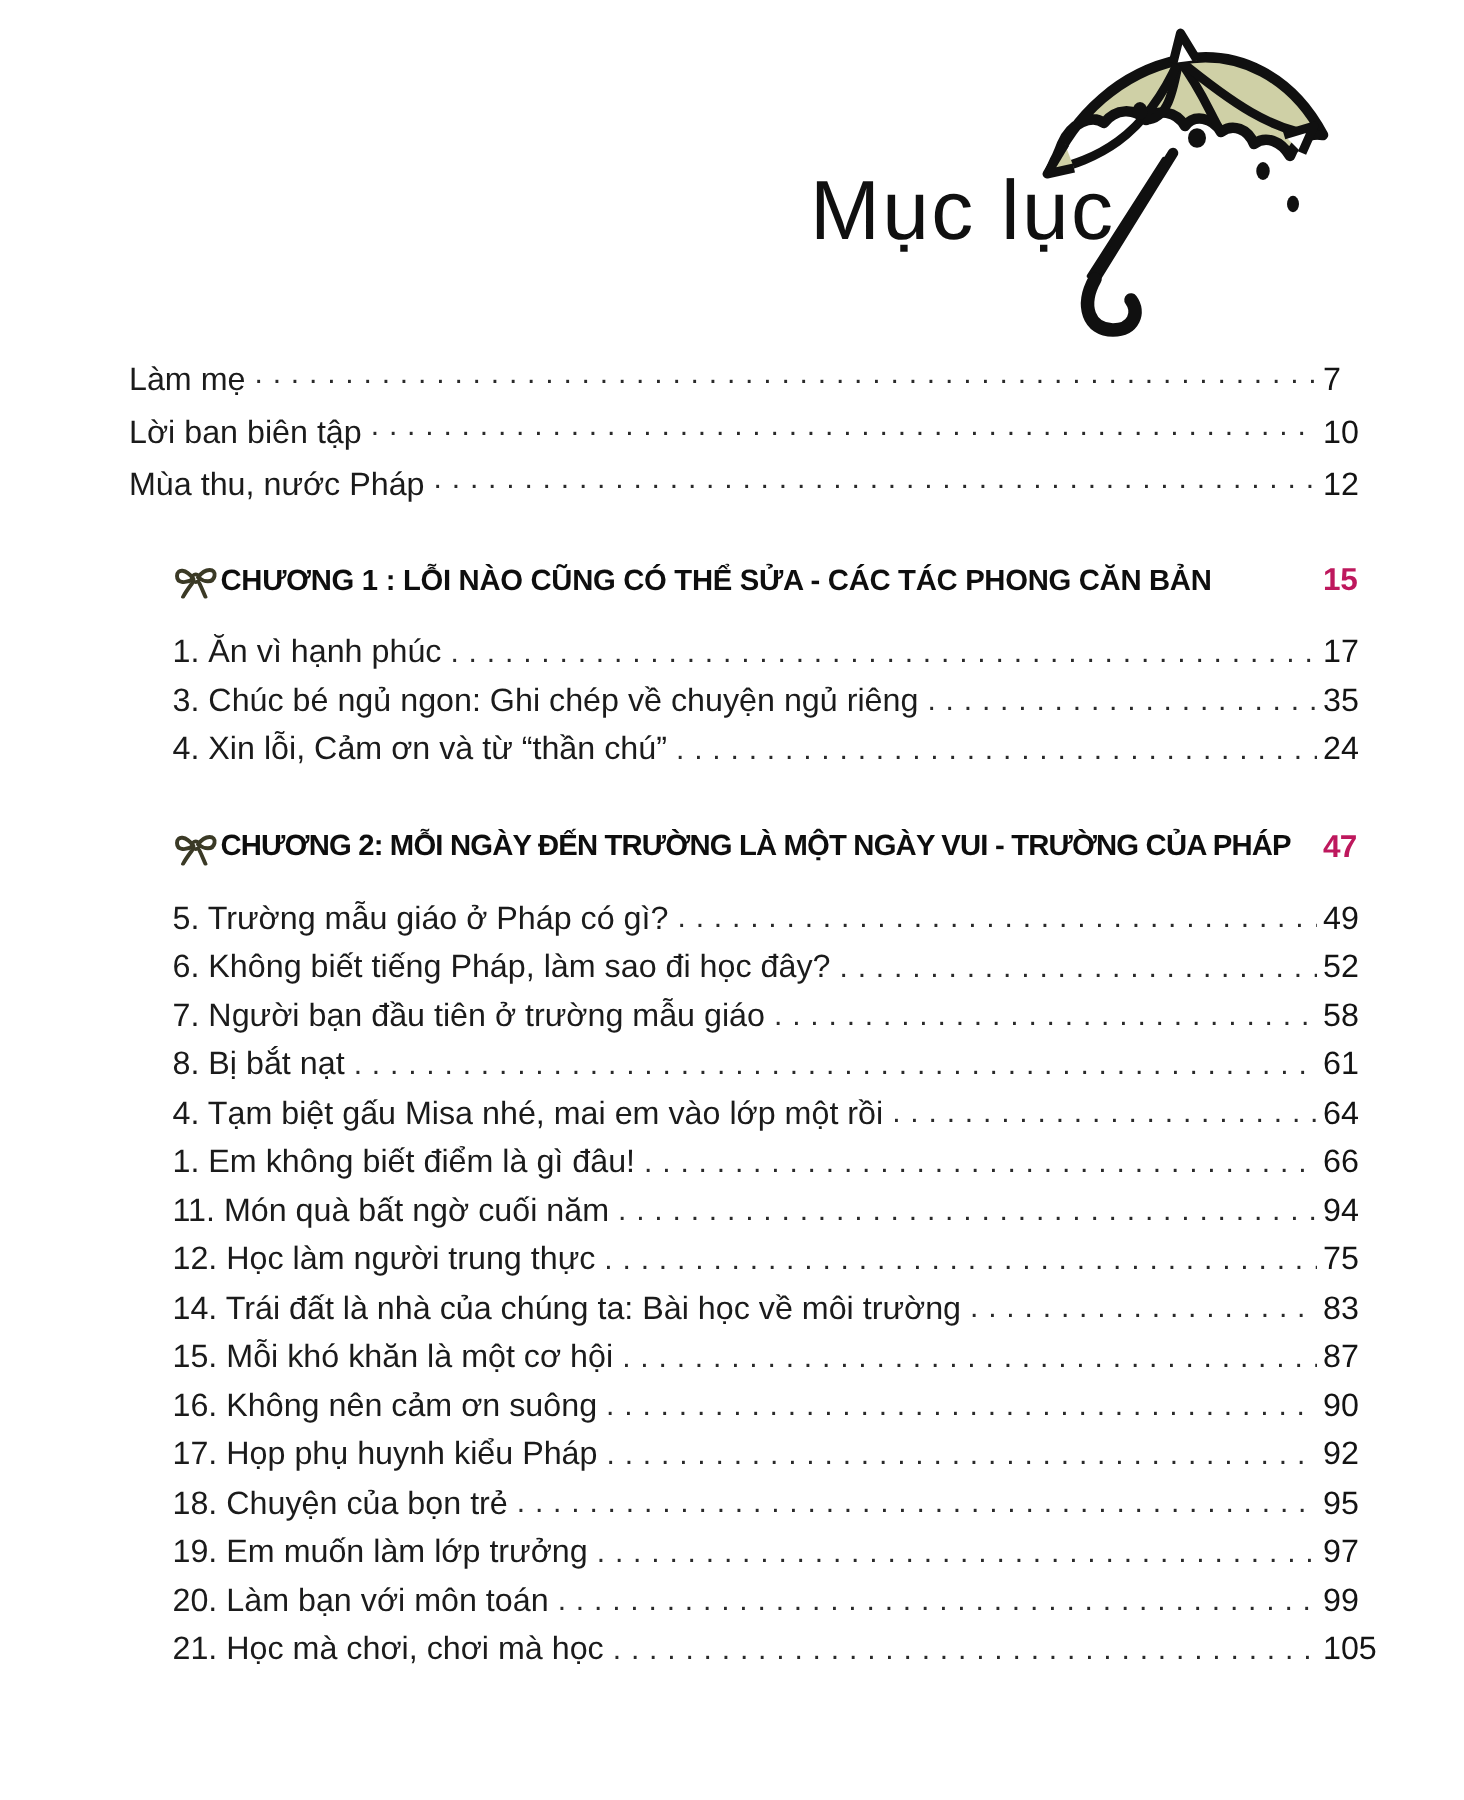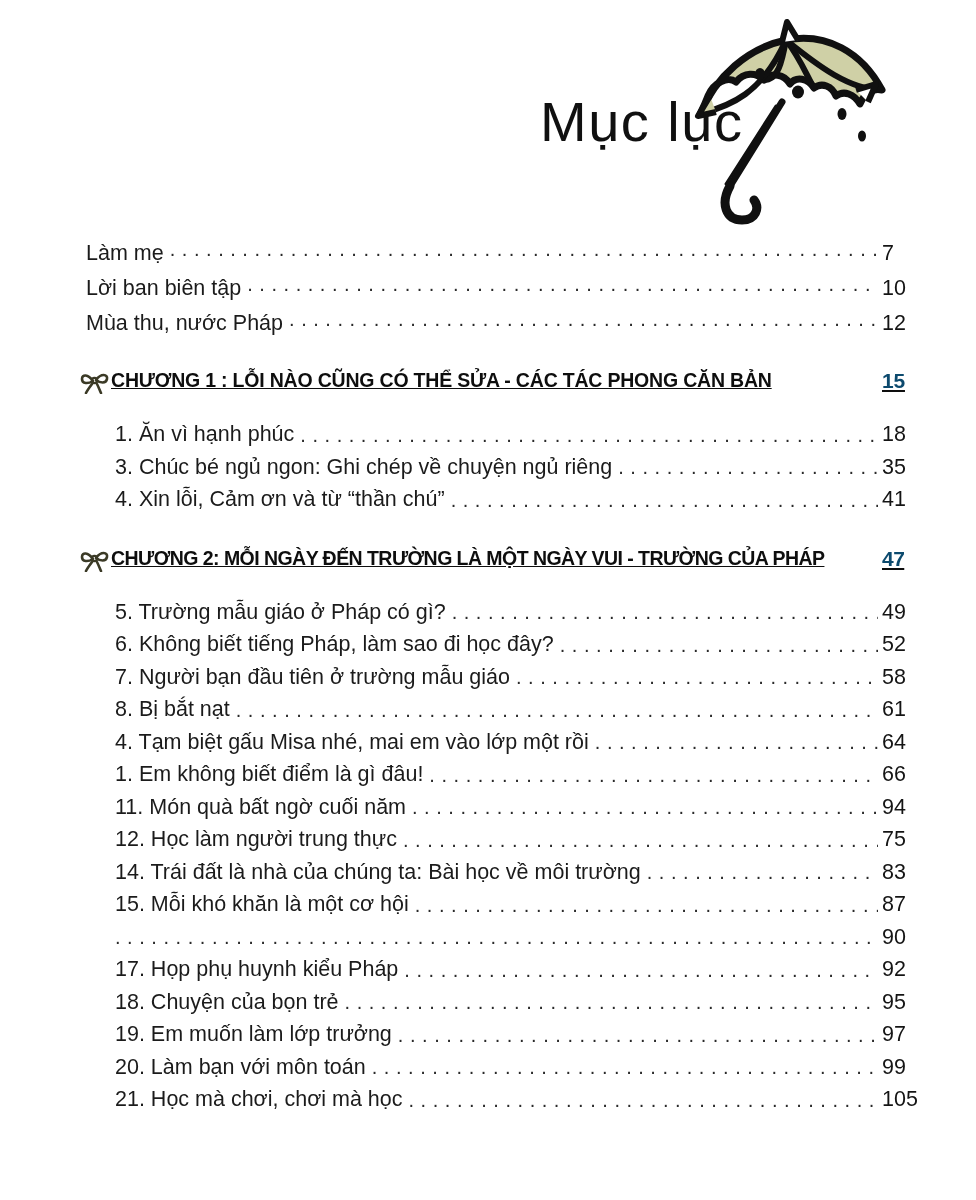--- a/index.html
+++ b/index.html
@@ -19,21 +19,21 @@
   }
 
   
   .header {
     position: relative;
     height: 232px;
   }
   .title {
     position: absolute;
     left: 540px;
-    top: 94px;
+    top: 112px;
     font-size: 56px;
     font-weight: 400;
     letter-spacing: 1.5px;
     line-height: 1;
     color: #101010;
     white-space: nowrap;
   }
   .umbrella {
     position: absolute;
     left: 686px;
@@ -99,49 +99,49 @@
     font-size: 21.5px;
     color: #141414;
   }
 
   
   .chapter {
     margin-top: 26px;
   }
   .chapter-head {
     display: flex;
-    padding-left: 80px;
+    align-items: center;
+    padding-left: 116px;
     height: 36px;
     font-weight: 700;
     font-size: 19.5px;
     letter-spacing: -0.2px;
     color: #0e0e0e;
     white-space: nowrap;
-    text-decoration: underline;
   }
   .bow-icon {
     flex: 0 0 auto;
     width: 30px;
     height: 26px;
     margin-right: 1px;
     position: relative;
     top: -1px;
   }
   .bow-icon svg { display: block; width: 100%; height: 100%; }
   .chapter-title {
     flex: 0 0 auto;
   }
   .chapter-spacer { flex: 1 1 auto; min-width: 8px; }
   .chapter-page {
     flex: 0 0 auto;
     width: 58px;
     text-align: left;
     font-weight: 700;
     font-size: 21px;
-    color: #0c4a6e;
+    color: #be185d;
   }
   .chapter-items { margin-top: 8px; }
 
   .chapter-2 { margin-top: 36px; }
   .chapter-2 .chapter-head { letter-spacing: -0.55px; }
 </style>
 </head>
 <body>
 
 <div class="header">
@@ -214,31 +214,31 @@
       </span>
       <span class="chapter-title">CHƯƠNG 1 : LỖI NÀO CŨNG  CÓ THỂ SỬA - CÁC TÁC PHONG CĂN BẢN</span>
       <span class="chapter-spacer"></span>
       <span class="chapter-page">15</span>
     </div>
 
     <div class="chapter-items">
       <div class="entry">
         <span class="entry-label">1. Ăn vì hạnh phúc</span>
         <span class="leader"></span>
-        <span class="page-num">18</span>
+        <span class="page-num">17</span>
       </div>
       <div class="entry">
         <span class="entry-label">3. Chúc bé ngủ ngon: Ghi chép về chuyện ngủ riêng</span>
         <span class="leader"></span>
         <span class="page-num">35</span>
       </div>
       <div class="entry">
         <span class="entry-label">4. Xin lỗi, Cảm ơn và từ “thần chú”</span>
         <span class="leader"></span>
-        <span class="page-num">41</span>
+        <span class="page-num">24</span>
       </div>
     </div>
   </div>
 
   <div class="chapter chapter-2">
     <div class="chapter-head">
       <span class="bow-icon">
         <svg viewBox="0 0 30 26" xmlns="http://www.w3.org/2000/svg">
           <path d="M13 13 C8 6 2 6 2 11 C2 16 8 16 13 13 Z" fill="none" stroke="#3b3a26" stroke-width="2.6" stroke-linejoin="round"></path>
           <path d="M16 12 C21 5 28 6 27 11 C26 16 20 15 16 12 Z" fill="none" stroke="#3b3a26" stroke-width="2.6" stroke-linejoin="round"></path>
@@ -297,20 +297,21 @@
         <span class="entry-label">14. Trái đất là nhà của chúng ta: Bài học về môi trường</span>
         <span class="leader"></span>
         <span class="page-num">83</span>
       </div>
       <div class="entry">
         <span class="entry-label">15. Mỗi khó khăn là một cơ hội</span>
         <span class="leader"></span>
         <span class="page-num">87</span>
       </div>
       <div class="entry">
+        <span class="entry-label">16. Không nên cảm ơn suông</span>
         <span class="leader"></span>
         <span class="page-num">90</span>
       </div>
       <div class="entry">
         <span class="entry-label">17. Họp phụ huynh kiểu Pháp</span>
         <span class="leader"></span>
         <span class="page-num">92</span>
       </div>
       <div class="entry">
         <span class="entry-label">18. Chuyện của bọn trẻ</span>

